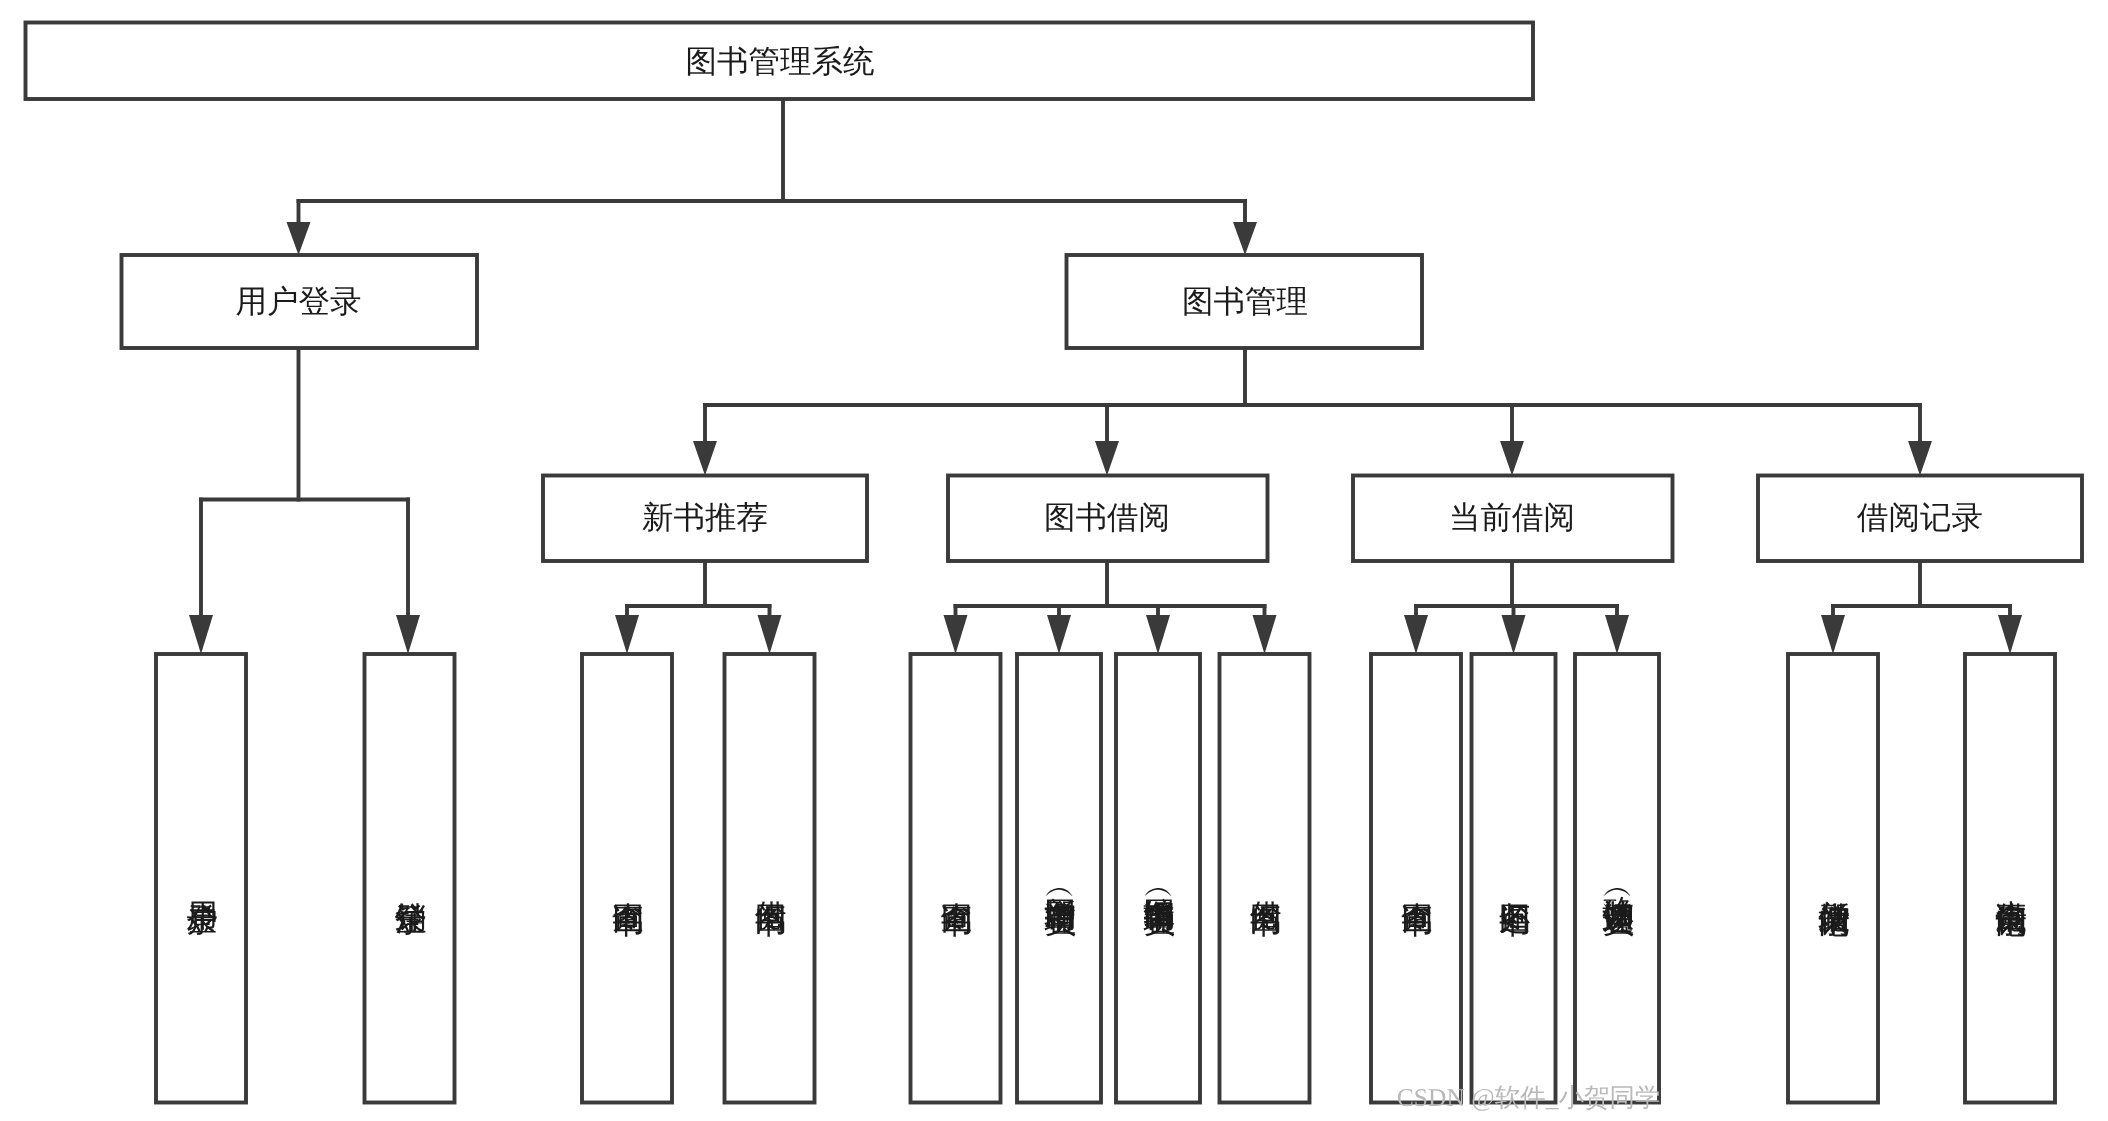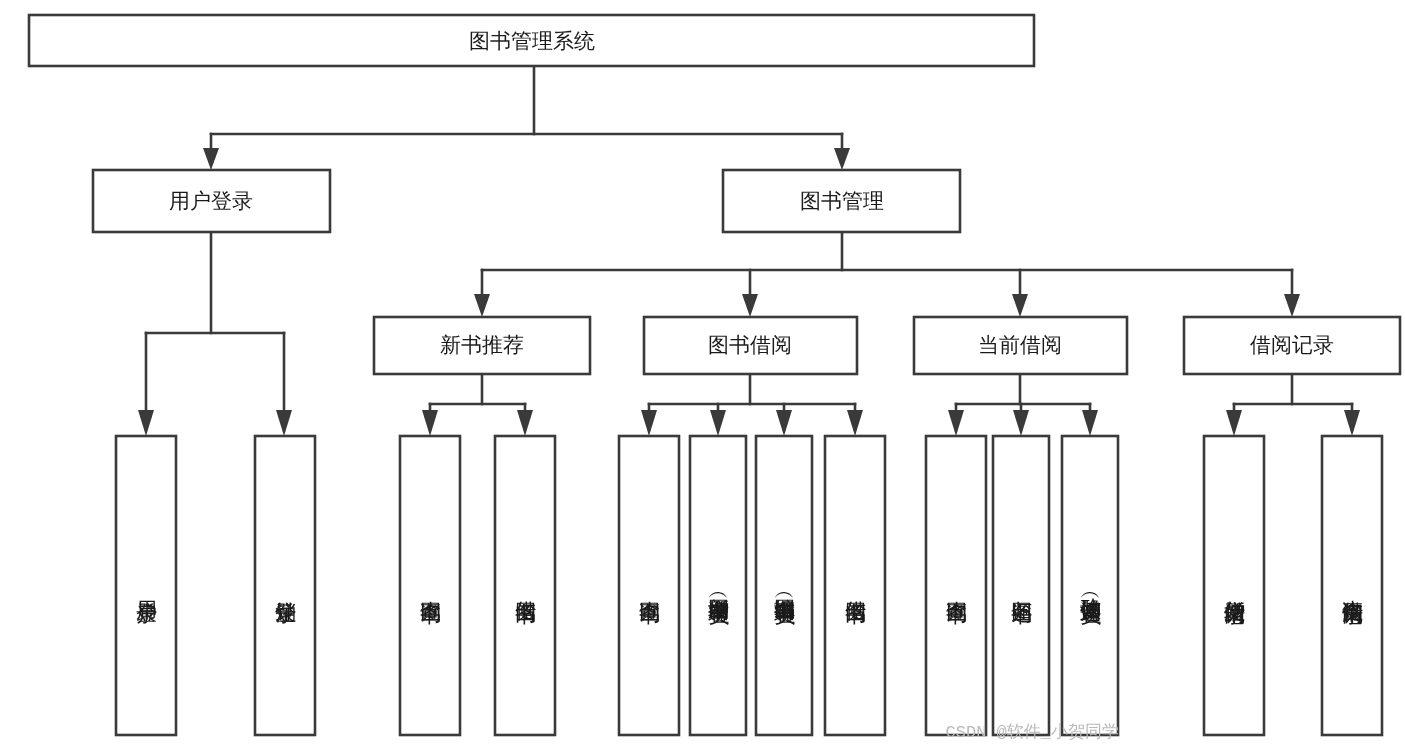--- a/index.html
+++ b/index.html
@@ -11,21 +11,20 @@
     width: 1405px;
     height: 747px;
     font-family: "DejaVu Sans", "Liberation Sans", sans-serif;
     position: relative;
     overflow: hidden;
   }
   #diagram-root {
     position: relative;
     width: 1115px;
     height: 747px;
-    margin-left: 12px;
   }
   svg.diagram-canvas {
     position: absolute;
     left: 0;
     top: 0;
     width: 1405px;
     height: 747px;
   }
   .node-box {
     fill: #ffffff;
@@ -63,21 +62,21 @@
     text-align: center;
     display: flex;
     align-items: center;
     justify-content: center;
     pointer-events: none;
   }
   .watermark {
     position: absolute;
     right: 8px;
     bottom: 4px;
-    font-family: Liberation Mono, monospace;
+    font-family: Liberation Serif, serif;
     font-size: 17px;
     color: #b9b9b9;
     white-space: nowrap;
     user-select: none;
   }
 </style>
 </head>
 <body>
 
 <div id="diagram-root">

